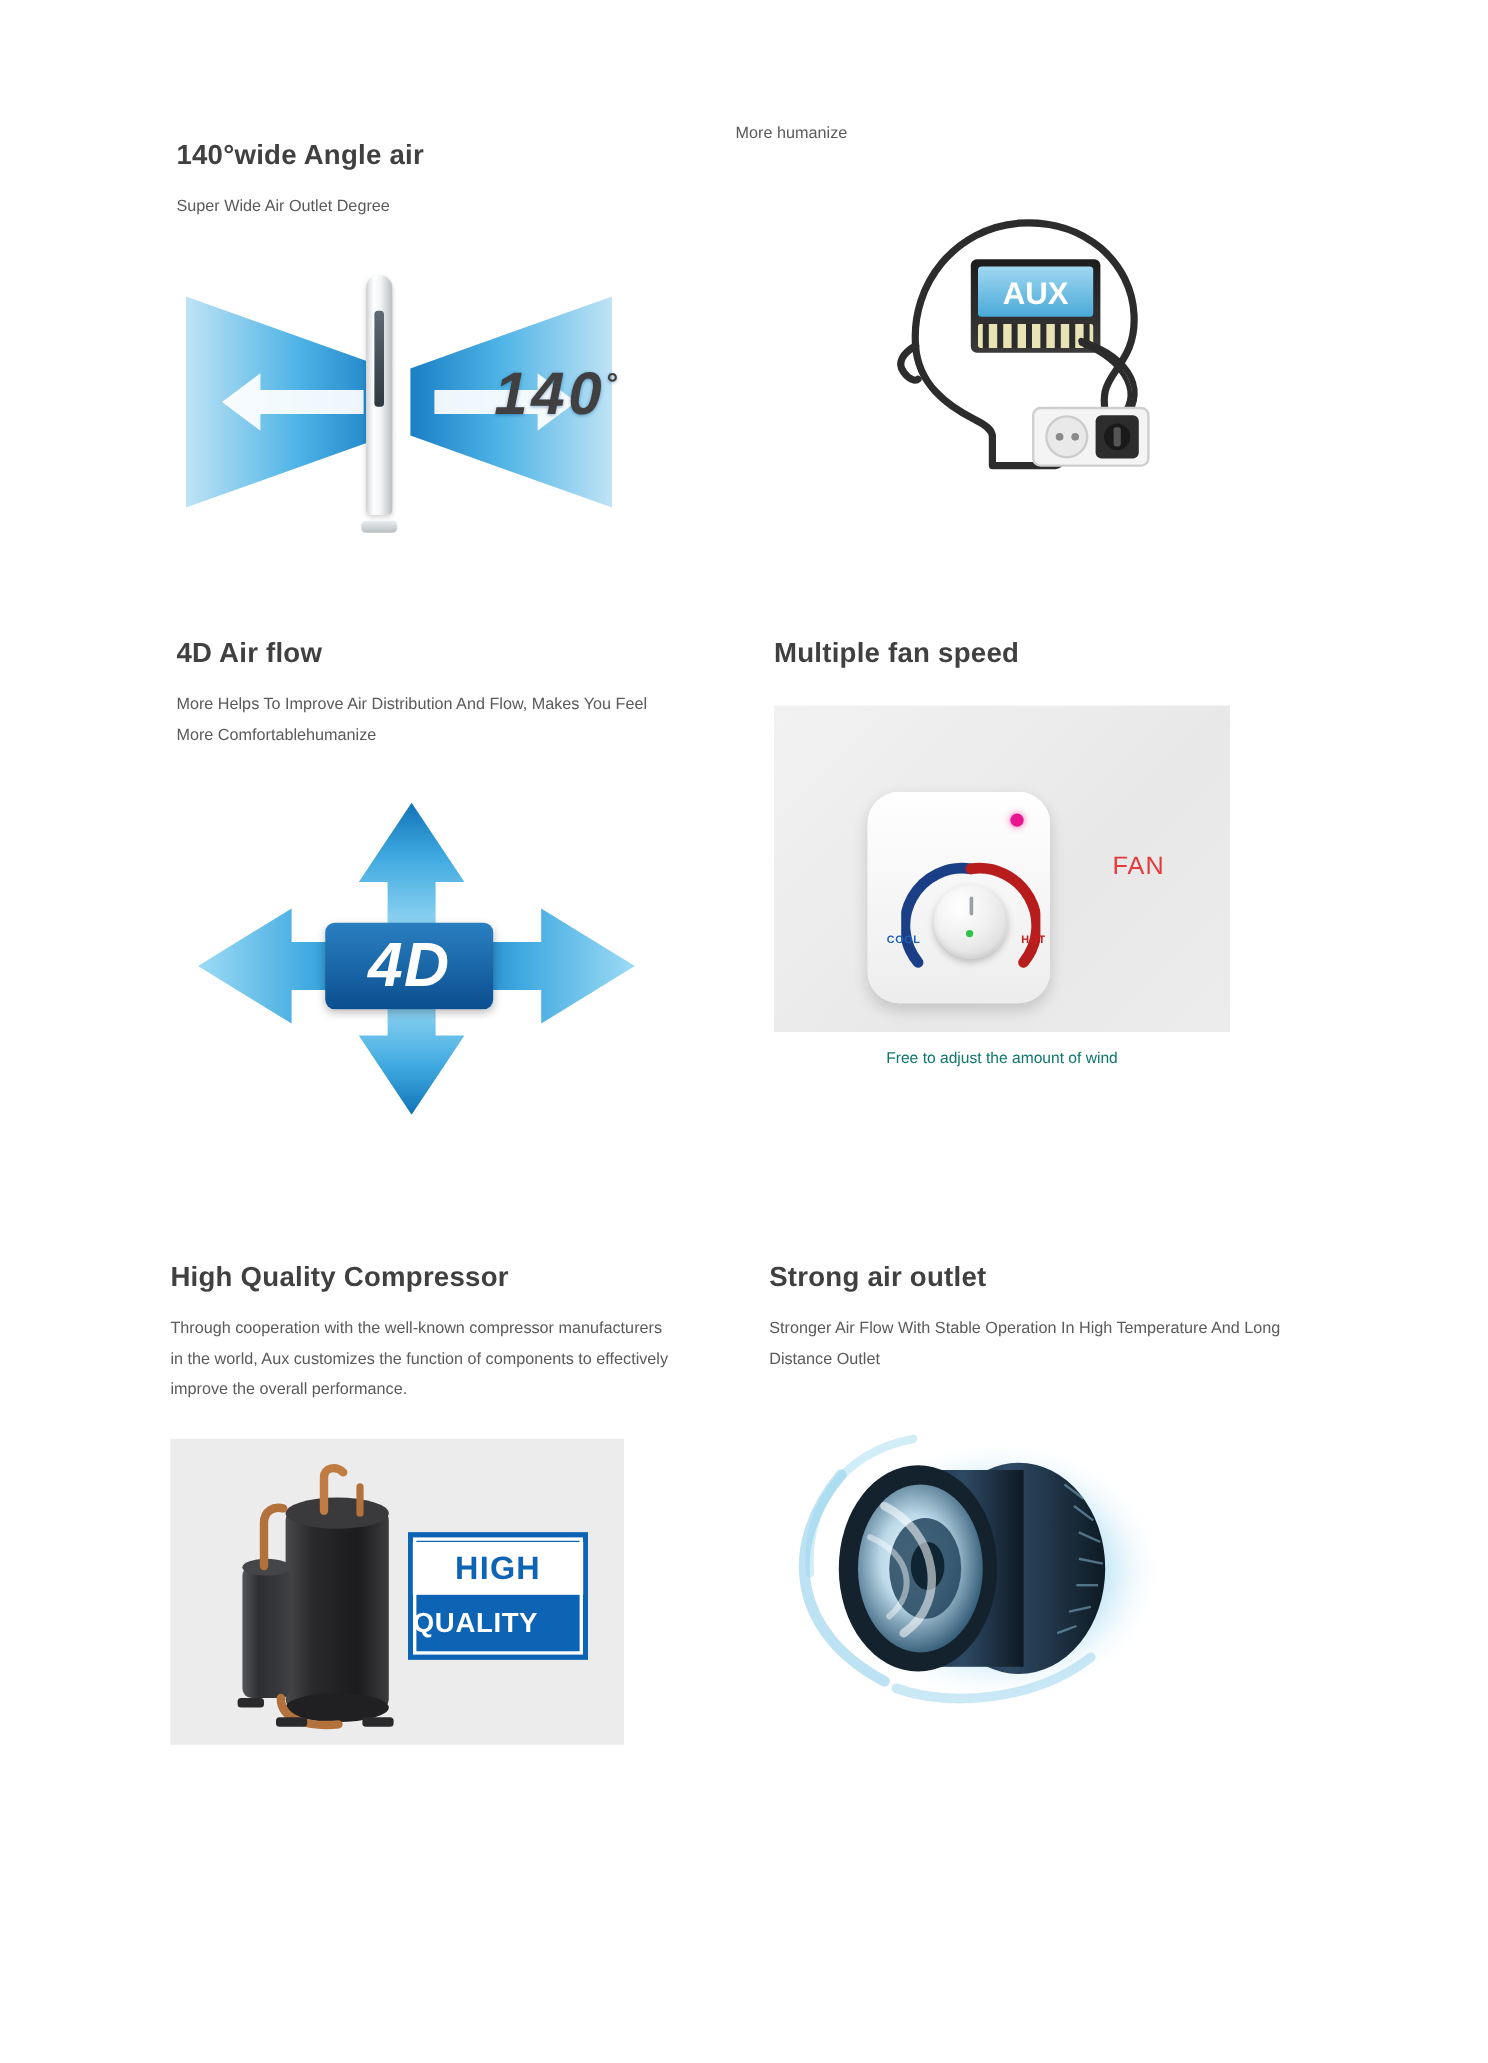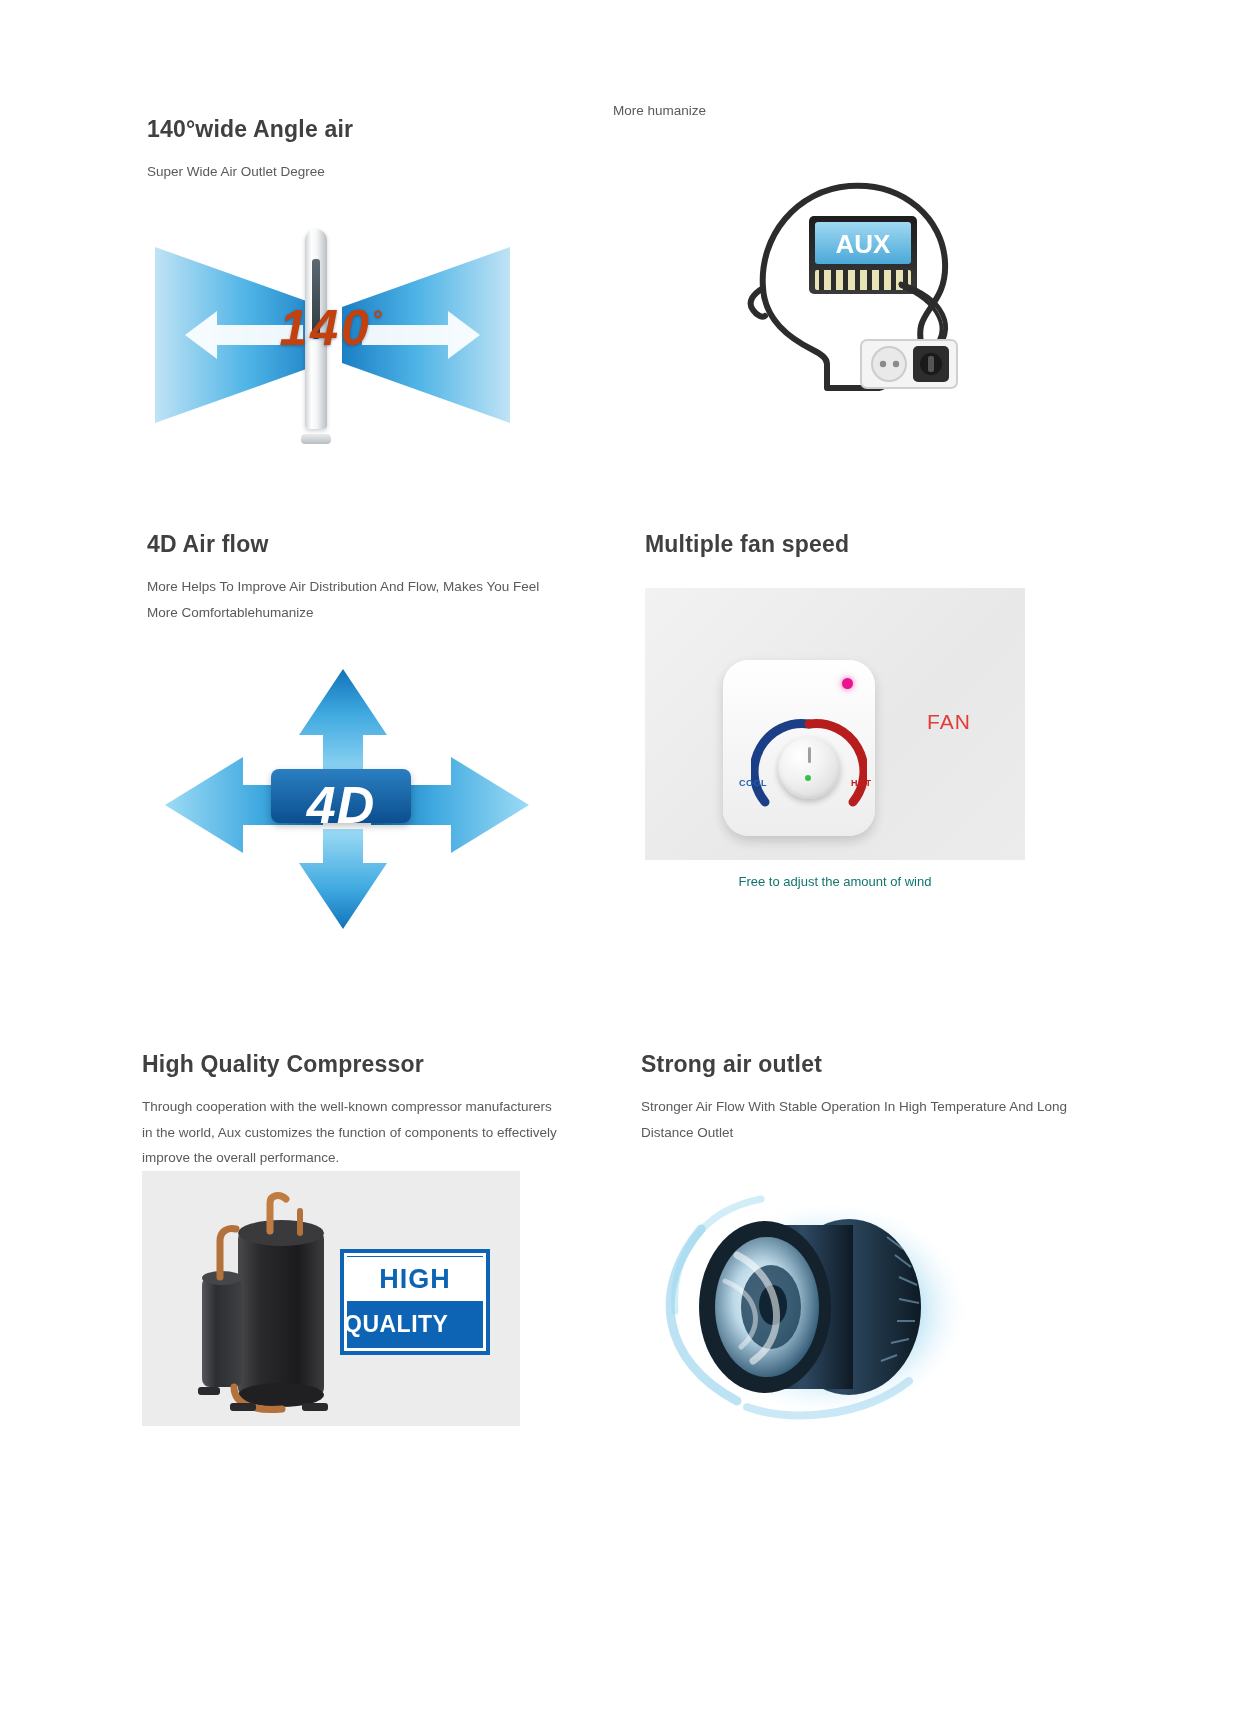--- a/index.html
+++ b/index.html
@@ -84,25 +84,25 @@
     position: absolute;
     left: 2px; bottom: 0;
     width: 30px; height: 10px;
     border-radius: 4px;
     background: linear-gradient(to bottom,#e9ecee,#b9bec2);
   }
   .label140 {
     position: absolute;
     left: 0; top: 70px;
     width: 370px;
-    text-align: center;
+    text-align: right;
     font-size: 50px;
     font-weight: bold;
     font-style: italic;
-    color: #c2410c;
+    color: #404040;
     letter-spacing: 3px;
     text-shadow: 0 1px 3px rgba(0,60,120,.45);
   }
   .label140 sup { font-size: 24px; vertical-align: super; }
 
   
   #f2 { left: 613px; top: 98px; width: 480px; }
   .artHead {
     position: relative;
     width: 420px;
@@ -119,21 +119,21 @@
     margin-top: 32px;
   }
   .art4d .tower4 {
     position: absolute;
     left: 178px; top: 20px;
     width: 34px; height: 245px;
   }
   .badge4d {
     position: absolute;
     left: 124px; top: 112px;
-    width: 140px; height: 54px;
+    width: 140px; height: 72px;
     border-radius: 8px;
     background: linear-gradient(to bottom,#2a7fc1,#0b4f8f);
     color: #fff;
     font-size: 52px;
     font-weight: bold;
     font-style: italic;
     text-align: center;
     line-height: 72px;
     letter-spacing: 1px;
     box-shadow: 0 3px 7px rgba(0,0,0,.25);
@@ -208,20 +208,21 @@
     left: 282px; top: 122px;
     font-size: 21px;
     color: #e33a3a;
     letter-spacing: 1px;
   }
 
   
   #f5 { left: 142px; top: 1035px; width: 420px; }
   .compPanel {
     position: relative;
+    margin-top: 28px;
     width: 378px;
     height: 255px;
     background: #ececec;
   }
   .hqBox {
     position: absolute;
     right: 30px; top: 78px;
     width: 142px; height: 98px;
     background: #0d63b4;
     border: 4px solid #0d63b4;

